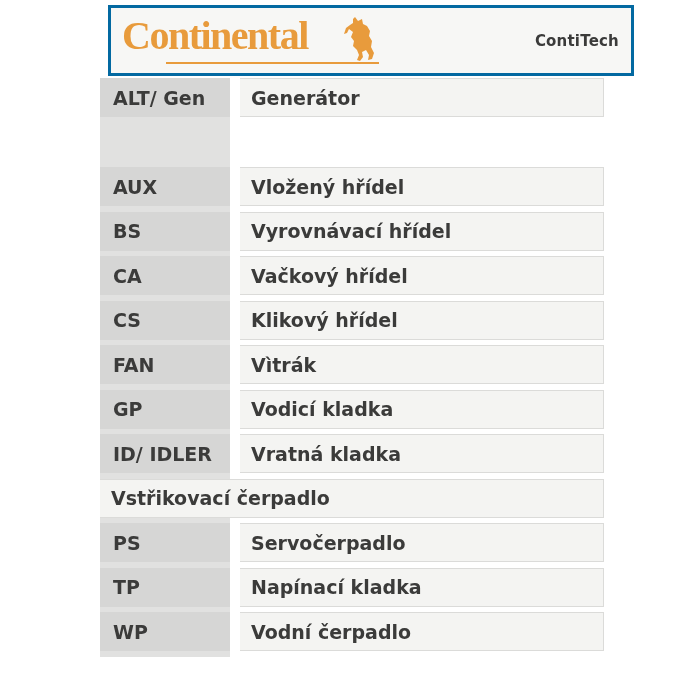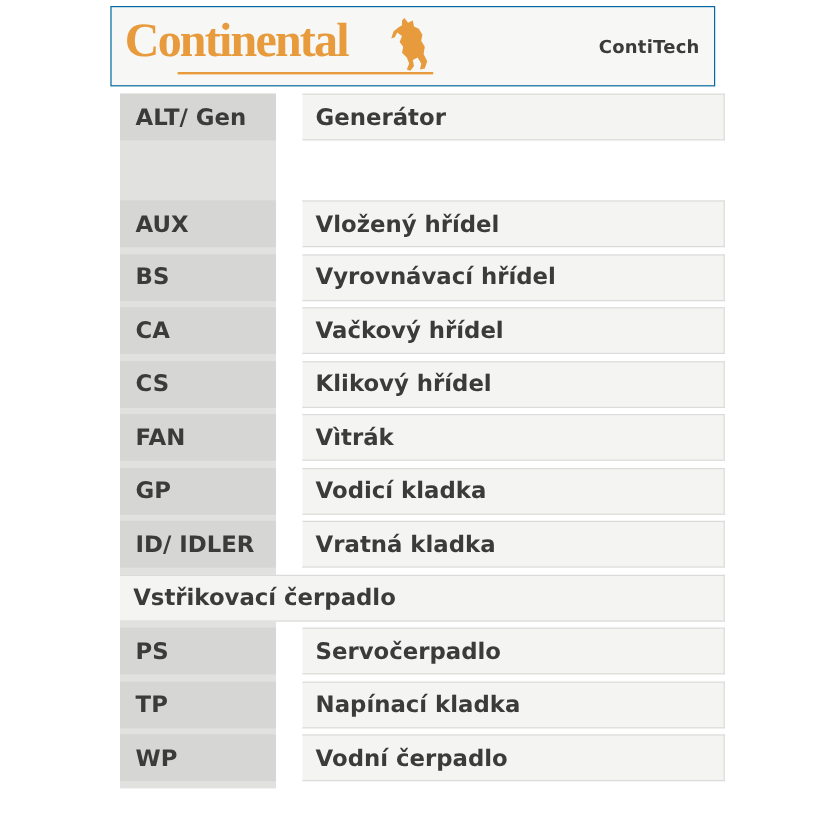--- a/index.html
+++ b/index.html
@@ -7,22 +7,22 @@
     width:700px;height:700px;overflow:hidden;position:relative;
     background:#ffffff;
     font-family:"DejaVu Sans","Liberation Sans",sans-serif;
   }
   :root{
     --accent:#E89B3C;
     --text-dark:#3B3B3A;
   }
   
   .brand-header{
-    position:absolute;left:92px;top:5px;width:502px;height:65px;
-    background:#F7F7F5;border:1px solid #0369a1;box-sizing:content-box;
+    position:absolute;left:108px;top:5px;width:502px;height:65px;
+    background:#F7F7F5;border:3px solid #0369a1;box-sizing:content-box;padding-left:18px;
   }
   .logo{
     position:absolute;left:11px;top:6px;height:52px;width:270px;
   }
   .logo-word{
     font-family:"Liberation Serif","DejaVu Serif",serif;
     font-weight:bold;font-size:40px;line-height:1.1;
     color:var(--accent);letter-spacing:-1.5px;white-space:nowrap;
   }
   .logo-horse{
@@ -39,21 +39,21 @@
     letter-spacing:.2px;
   }
   
   .legend-table{
     position:absolute;left:100px;top:78px;width:504px;
     
     background:linear-gradient(to right,#E1E1E0 0,#E1E1E0 130px,transparent 130px);
   }
   .row{display:flex;height:39px;margin-bottom:5.5px;}
   .abbr{
-    width:117px;padding-left:13px;margin-right:22px;
+    width:117px;padding-left:13px;margin-right:10px;
     background:#D6D6D5;
     display:flex;align-items:center;
     font-weight:700;font-size:19px;color:var(--text-dark);
     white-space:nowrap;
   }
   .desc{
     flex:1;padding-left:11px;
     background:#F4F4F2;
     border-top:1px solid #DBDBD9;border-bottom:1px solid #DBDBD9;
     border-right:1px solid #DBDBD9;

